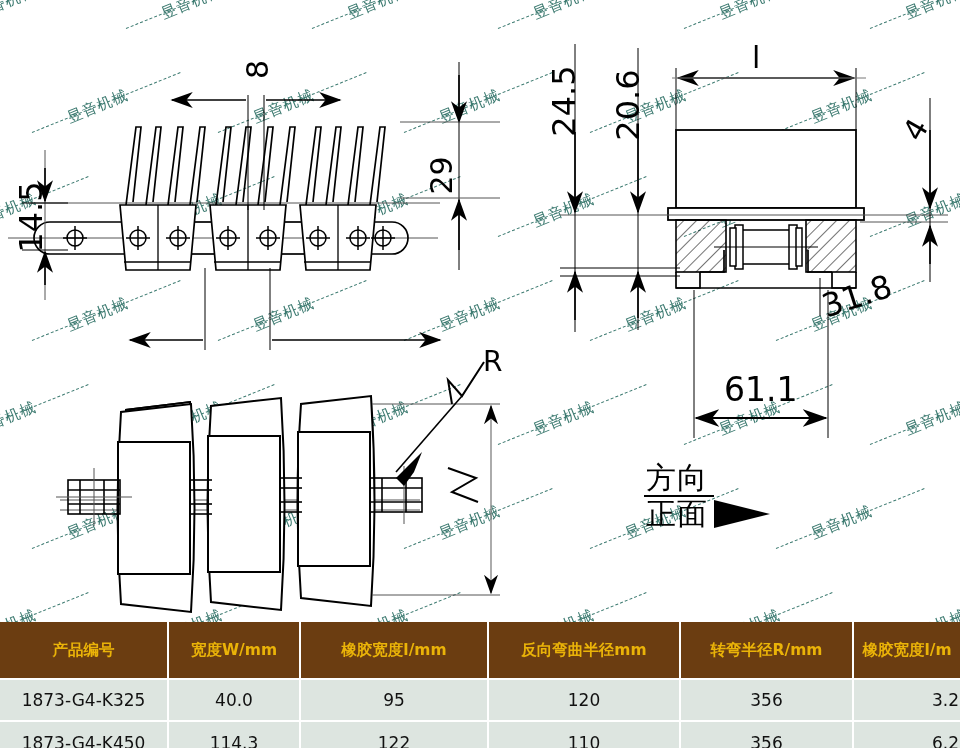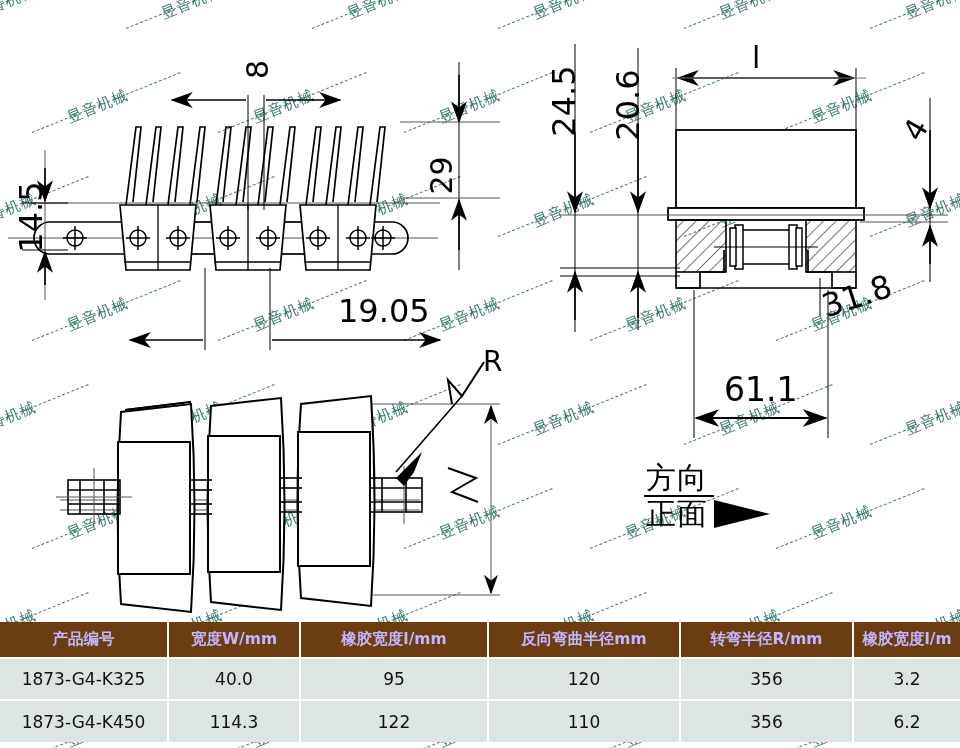--- a/index.html
+++ b/index.html
@@ -91,45 +91,45 @@
   #spec-table {
     position: absolute;
     left: 0; top: 622px;
     width: 960px;
     border-collapse: collapse;
     z-index: 30;
     table-layout: fixed;
   }
   #spec-table th {
     background: #6b3d11;
-    color: #c4b5fd;
+    color: #eab308;
     font-family: "DejaVu Sans", sans-serif;
     font-size: 15.5px;
     font-weight: bold;
-    height: 36px;
+    height: 57px;
     border-left: 2px solid #ffffff;
     border-right: 2px solid #ffffff;
     text-align: center;
     padding: 0 2px;
   }
   #spec-table th:first-child { border-left: none; }
   #spec-table th:last-child  { border-right: none; }
   #spec-table td {
     background: #dde5e0;
     color: #111111;
     font-family: "DejaVu Sans", sans-serif;
     font-size: 17px;
     height: 42px;
     border-left: 2px solid #ffffff;
     border-right: 2px solid #ffffff;
     border-top: 2px solid #ffffff;
     text-align: center;
   }
   #spec-table td:first-child { border-left: none; }
-  #spec-table td:last-child  { border-right: none; }
+  #spec-table td:last-child  { border-right: none; text-align: right; }
 </style>
 </head>
 <body>
 
 <div id="page">
 
   <svg id="drawing" viewBox="0 0 960 620">
     <defs>
       <marker id="arrHeadR" markerWidth="14" markerHeight="10" refX="13" refY="5" orient="auto">
         <path d="M0,0 L14,5 L0,10 L4,5 Z" fill="#000"></path>
@@ -384,21 +384,20 @@
       </g>
     </g>
   </svg>
 
   <div class="dim" style="left:248px; top:52px; font-size:30px; transform:rotate(-90deg); transform-origin:center center;">8</div>
 
   <div class="dim" style="left:-5px; top:198px; font-size:32px; transform:rotate(-90deg); transform-origin:center center;">14.5</div>
 
   <div class="dim" style="left:422px; top:158px; font-size:30px; transform:rotate(-90deg); transform-origin:center center;">29</div>
 
-  <div class="dim" style="left:338px; top:292px; font-size:32px;">19.05</div>
 
   <div class="dim" style="left:528px; top:82px; font-size:32px; transform:rotate(-90deg); transform-origin:center center;">24.5</div>
 
   <div class="dim" style="left:592px; top:86px; font-size:32px; transform:rotate(-90deg); transform-origin:center center;">20.6</div>
 
   <div class="dim" style="left:752px; top:40px; font-size:30px;">l</div>
 
   <div class="dim" style="left:906px; top:112px; font-size:30px; transform:rotate(-60deg); transform-origin:center center;">4</div>
 
   <div class="dim" style="left:823px; top:288px; font-size:32px; transform:rotate(-18deg); transform-origin:left center;">31.8</div>

